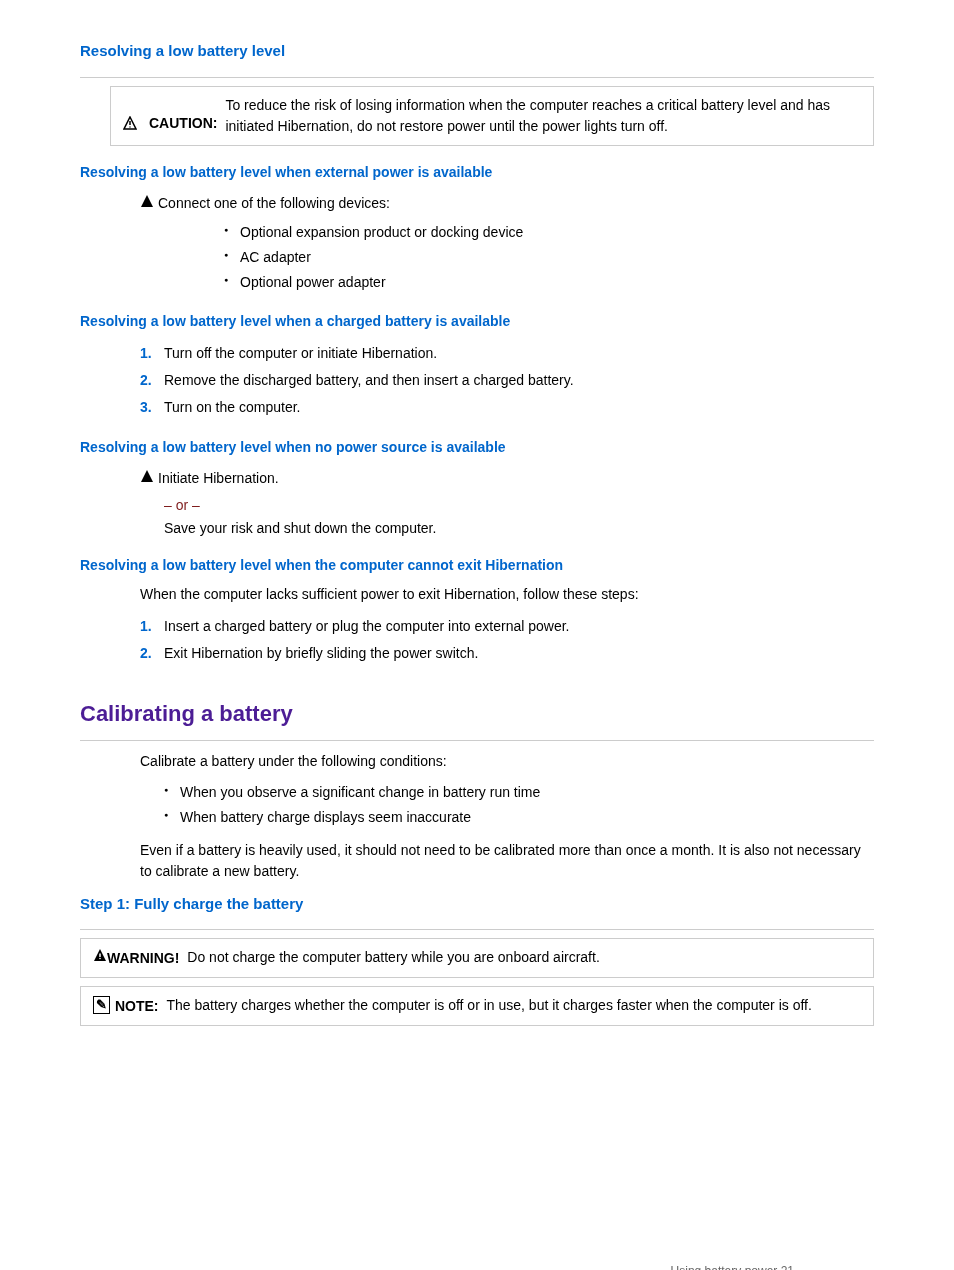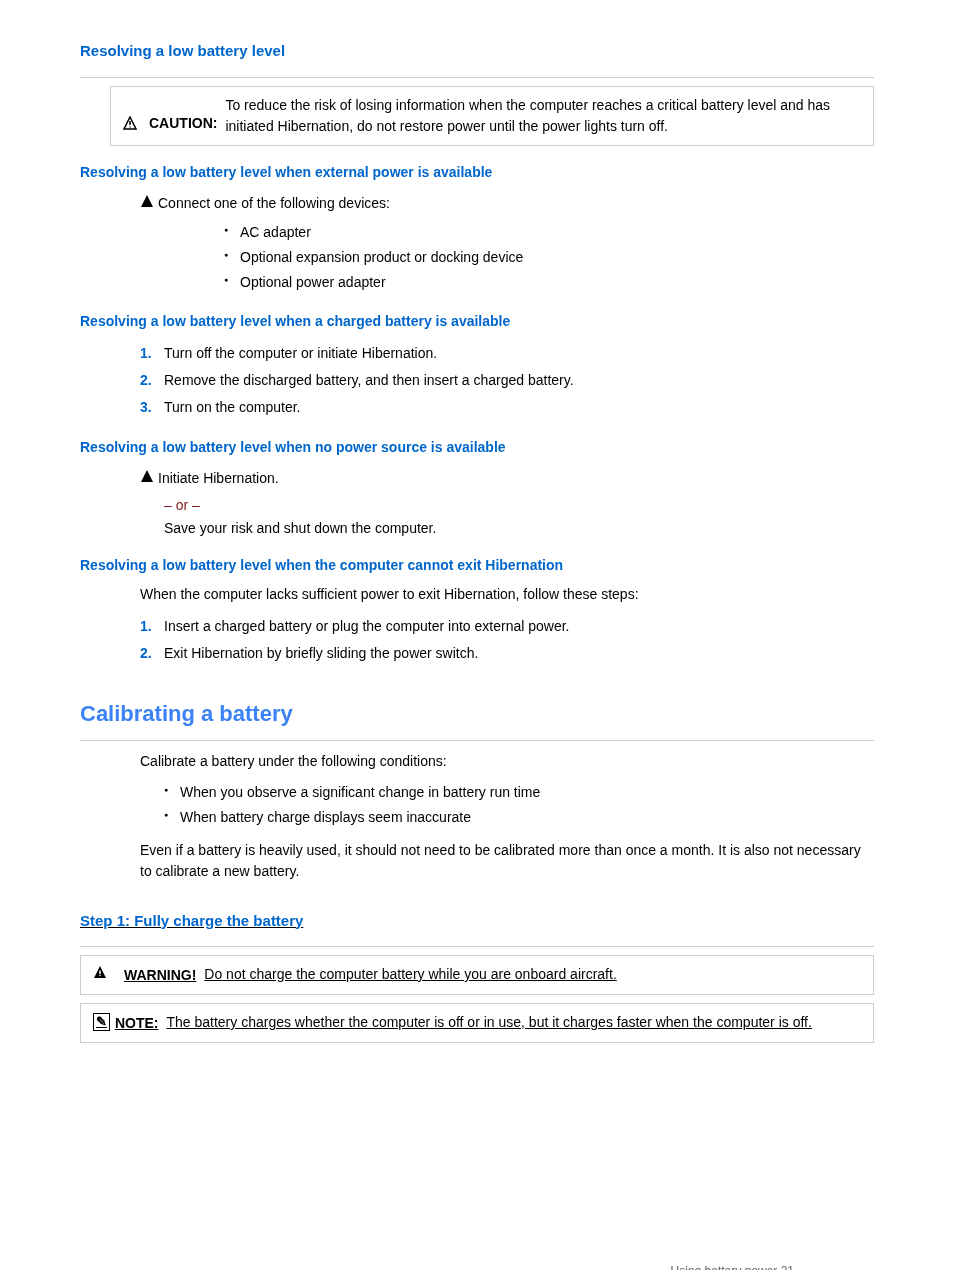--- a/index.html
+++ b/index.html
@@ -29,21 +29,21 @@
 
     .subsection-title {
       color: #0066cc;
       font-size: 14px;
       font-weight: bold;
       margin-bottom: 8px;
       margin-top: 16px;
     }
 
     .main-section-title {
-      color: #3b82f6;
+      color: #4c1d95;
       font-size: 22px;
       font-weight: bold;
       margin-top: 30px;
       margin-bottom: 10px;
     }
 
     .caution-box {
       border: 1px solid #ccc;
       padding: 8px 12px;
       margin: 8px 0 16px 30px;
@@ -202,22 +202,22 @@
       <div class="indent-1">
         <div class="connect-line" style="margin-left:0;">
           <div style="margin-top:2px;flex-shrink:0;">
             <svg width="14" height="14" viewBox="0 0 14 14">
               <polygon points="7,1 13,13 1,13" fill="#000"></polygon>
             </svg>
           </div>
           <span>Connect one of the following devices:</span>
         </div>
         <ul class="bullet-list indent-2">
+          <li>Optional expansion product or docking device</li>
           <li>AC adapter</li>
-          <li>Optional expansion product or docking device</li>
           <li>Optional power adapter</li>
         </ul>
       </div>
     </div>
 
     <div>
       <p class="subsection-title">Resolving a low battery level when a charged battery is available</p>
       <div class="indent-1">
         <ol class="numbered-list">
           <li><span class="num">1.</span><span>Turn off the computer or initiate Hibernation.</span></li>
@@ -259,26 +259,26 @@
     <h2 class="main-section-title">Calibrating a battery</h2>
     <hr class="hr-line" style="margin-bottom:10px;">
     <p class="para-text-main" style="margin-left:60px;">Calibrate a battery under the following conditions:</p>
     <ul class="bullet-list" style="margin-left:80px;">
       <li>When you observe a significant change in battery run time</li>
       <li>When battery charge displays seem inaccurate</li>
     </ul>
     <p class="para-text" style="margin-top:10px;">Even if a battery is heavily used, it should not need to be calibrated more than once a month. It is also not necessary to calibrate a new battery.</p>
   </div>
 
-  <div style="margin-top:28px;text-decoration:underline;">
+  <div style="margin-top:11px;">
     <h2 class="section-title">Step 1: Fully charge the battery</h2>
     <hr class="hr-line" style="margin-bottom:8px;">
 
     <div class="warning-box">
-      <div style="display:flex;align-items:flex-start;gap:17px;flex-shrink:0;margin-top:1px;">
+      <div style="display:flex;align-items:flex-start;gap:0;flex-shrink:0;margin-top:1px;">
         <svg width="14" height="14" viewBox="0 0 14 14">
           <polygon points="7,1 13,13 1,13" fill="#000"></polygon>
           <line x1="7" y1="5.5" x2="7" y2="9" stroke="#fff" stroke-width="1.5"></line>
           <circle cx="7" cy="10.5" r="0.8" fill="#fff"></circle>
         </svg>
         <span class="warning-label">WARNING!</span>
       </div>
       <span>Do not charge the computer battery while you are onboard aircraft.</span>
     </div>
 

